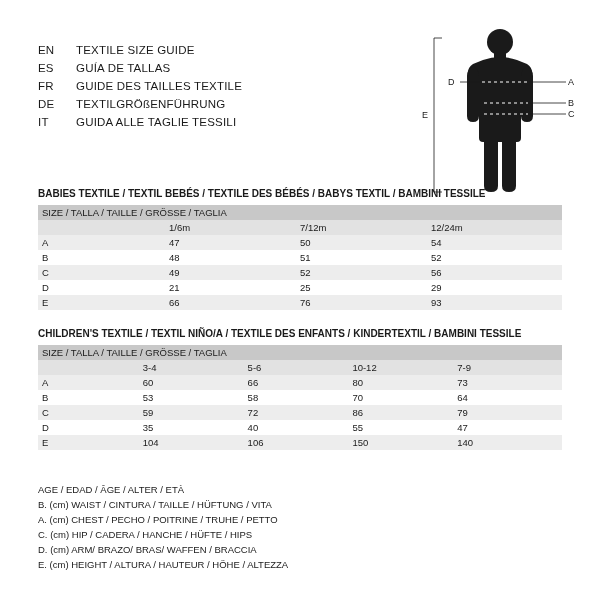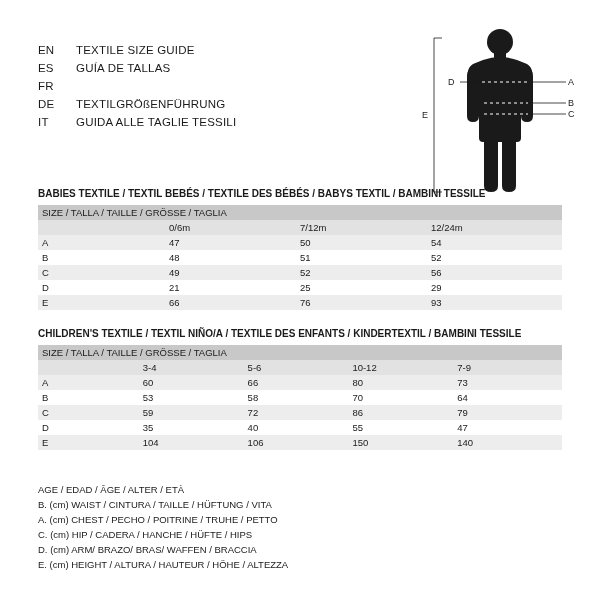--- a/index.html
+++ b/index.html
@@ -129,20 +129,21 @@
     <div class="title-row">
       <span class="title-lang">EN</span>
       <span class="title-text">TEXTILE SIZE GUIDE</span>
     </div>
     <div class="title-row">
       <span class="title-lang">ES</span>
       <span class="title-text">GUÍA DE TALLAS</span>
     </div>
     <div class="title-row">
       <span class="title-lang">FR</span>
+      <span class="title-text">GUIDE DES TAILLES TEXTILE</span>
     </div>
     <div class="title-row">
       <span class="title-lang">DE</span>
       <span class="title-text">TEXTILGRÖßENFÜHRUNG</span>
     </div>
     <div class="title-row">
       <span class="title-lang">IT</span>
       <span class="title-text">GUIDA ALLE TAGLIE TESSILI</span>
     </div>
   </div>
@@ -192,21 +193,21 @@
 
   <div class="section section-babies babies">
     <div class="section-title">BABIES TEXTILE / TEXTIL BEBÉS / TEXTILE DES BÉBÉS / BABYS TEXTIL / BAMBINI TESSILE</div>
     <table class="sizes">
       <tbody>
         <tr class="row-header">
           <td class="col-label" colspan="4">SIZE / TALLA / TAILLE / GRÖSSE / TAGLIA</td>
         </tr>
         <tr class="row-sizes">
           <td class="col-label"></td>
-          <td class="col-v">0/6m</td>
+          <td class="col-v">1/6m</td>
           <td class="col-v">7/12m</td>
           <td>12/24m</td>
         </tr>
         <tr class="row-data shade">
           <td class="col-label">A</td>
           <td class="col-v">47</td>
           <td class="col-v">50</td>
           <td>54</td>
         </tr>
         <tr class="row-data">

